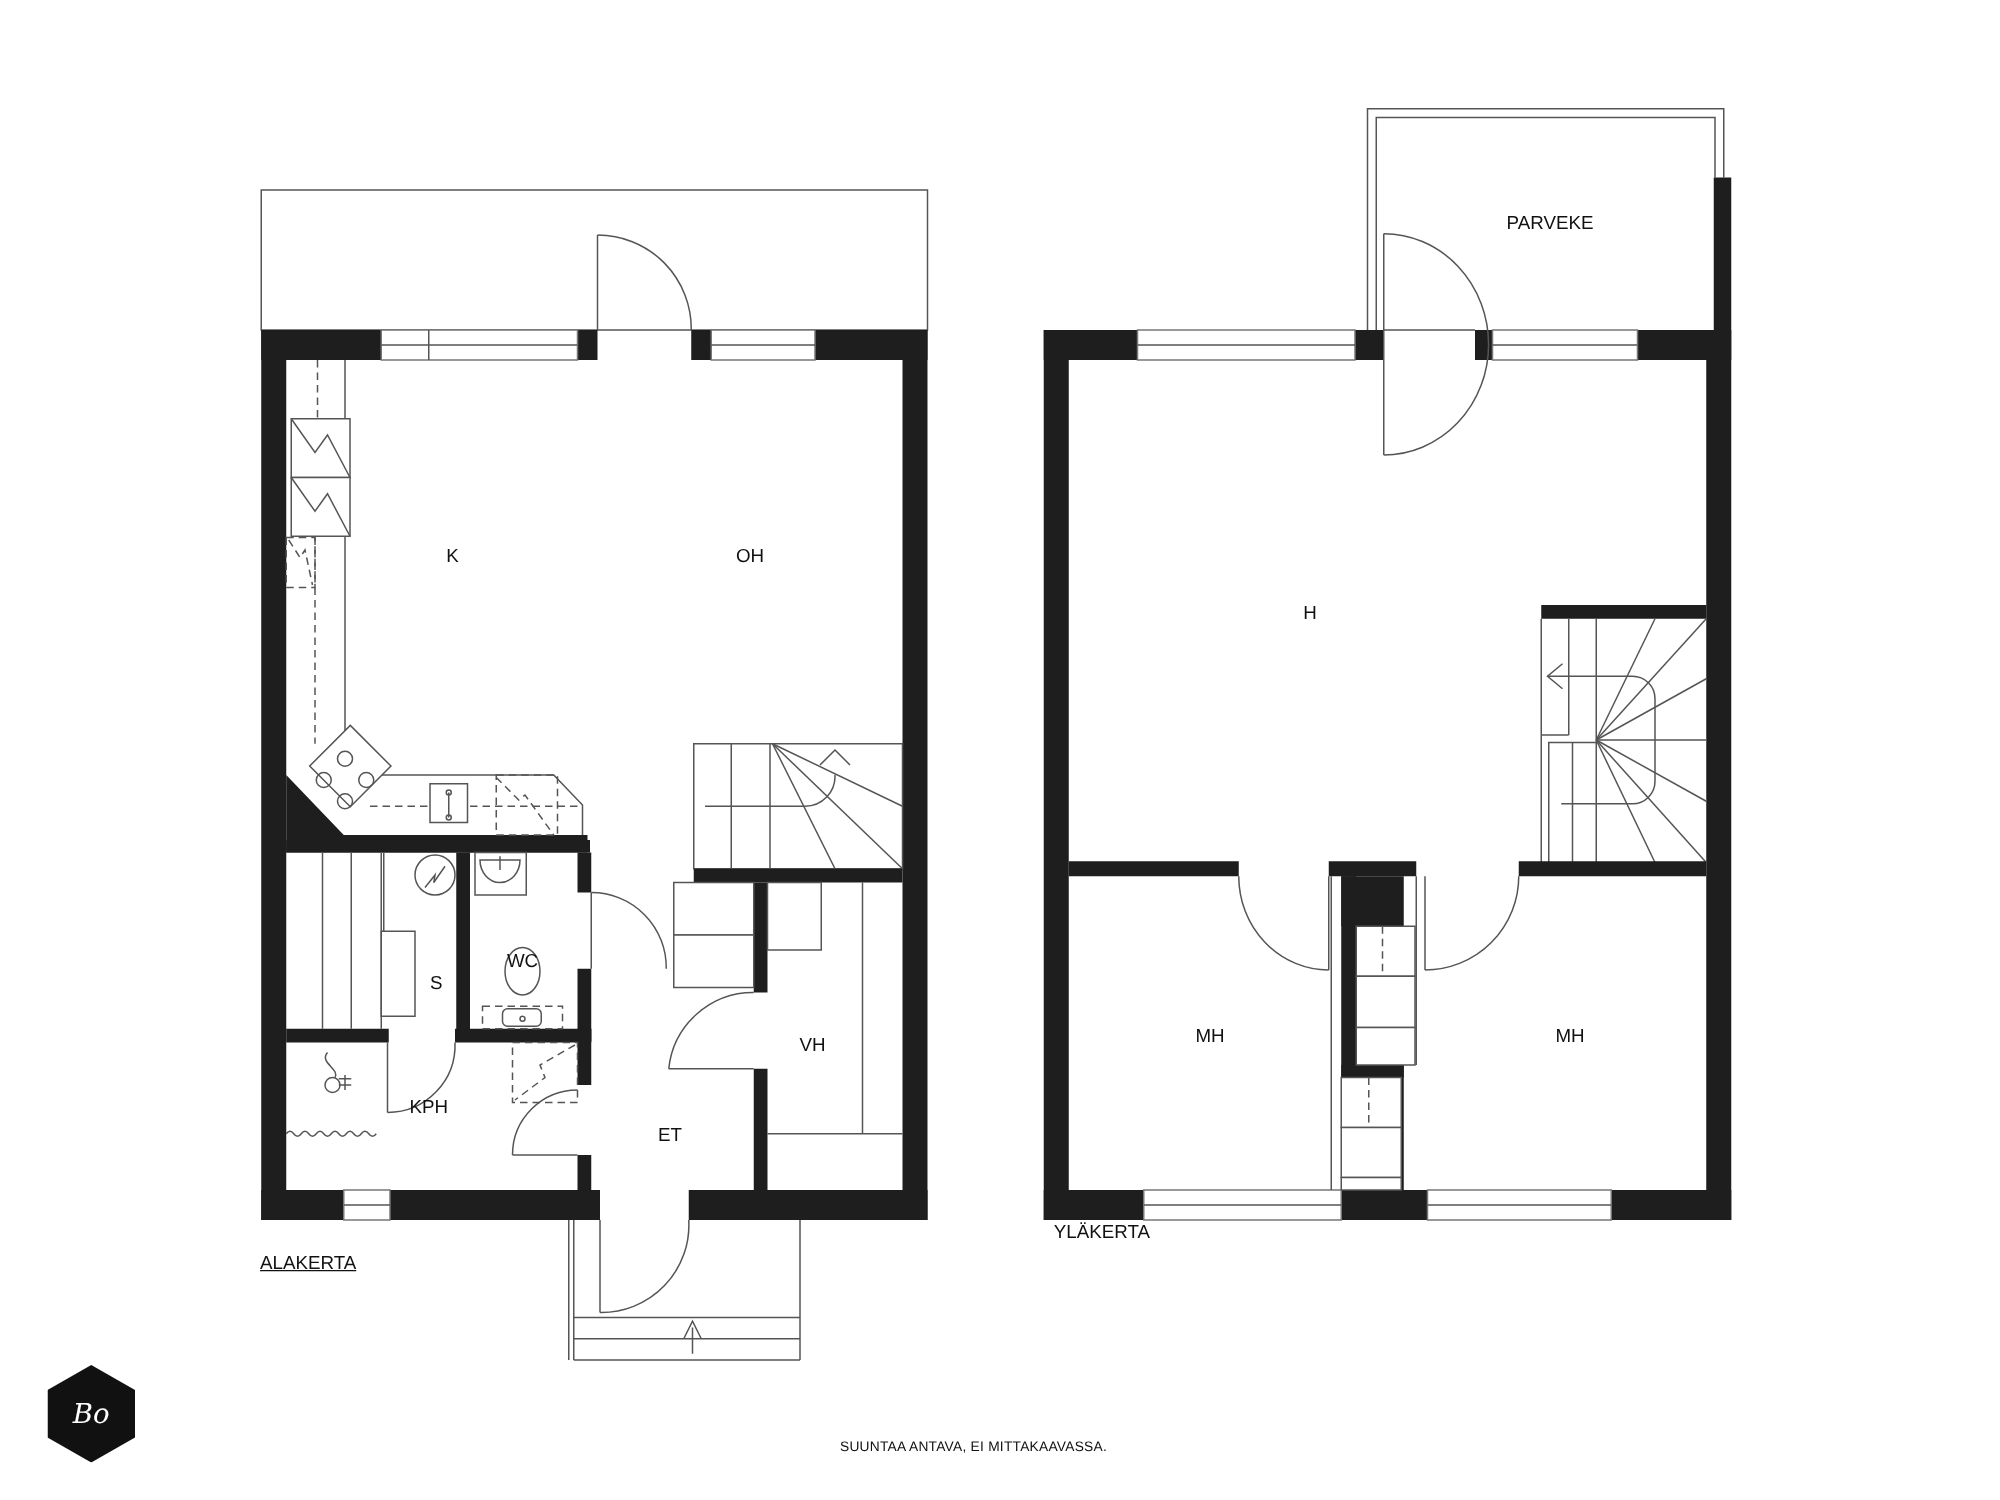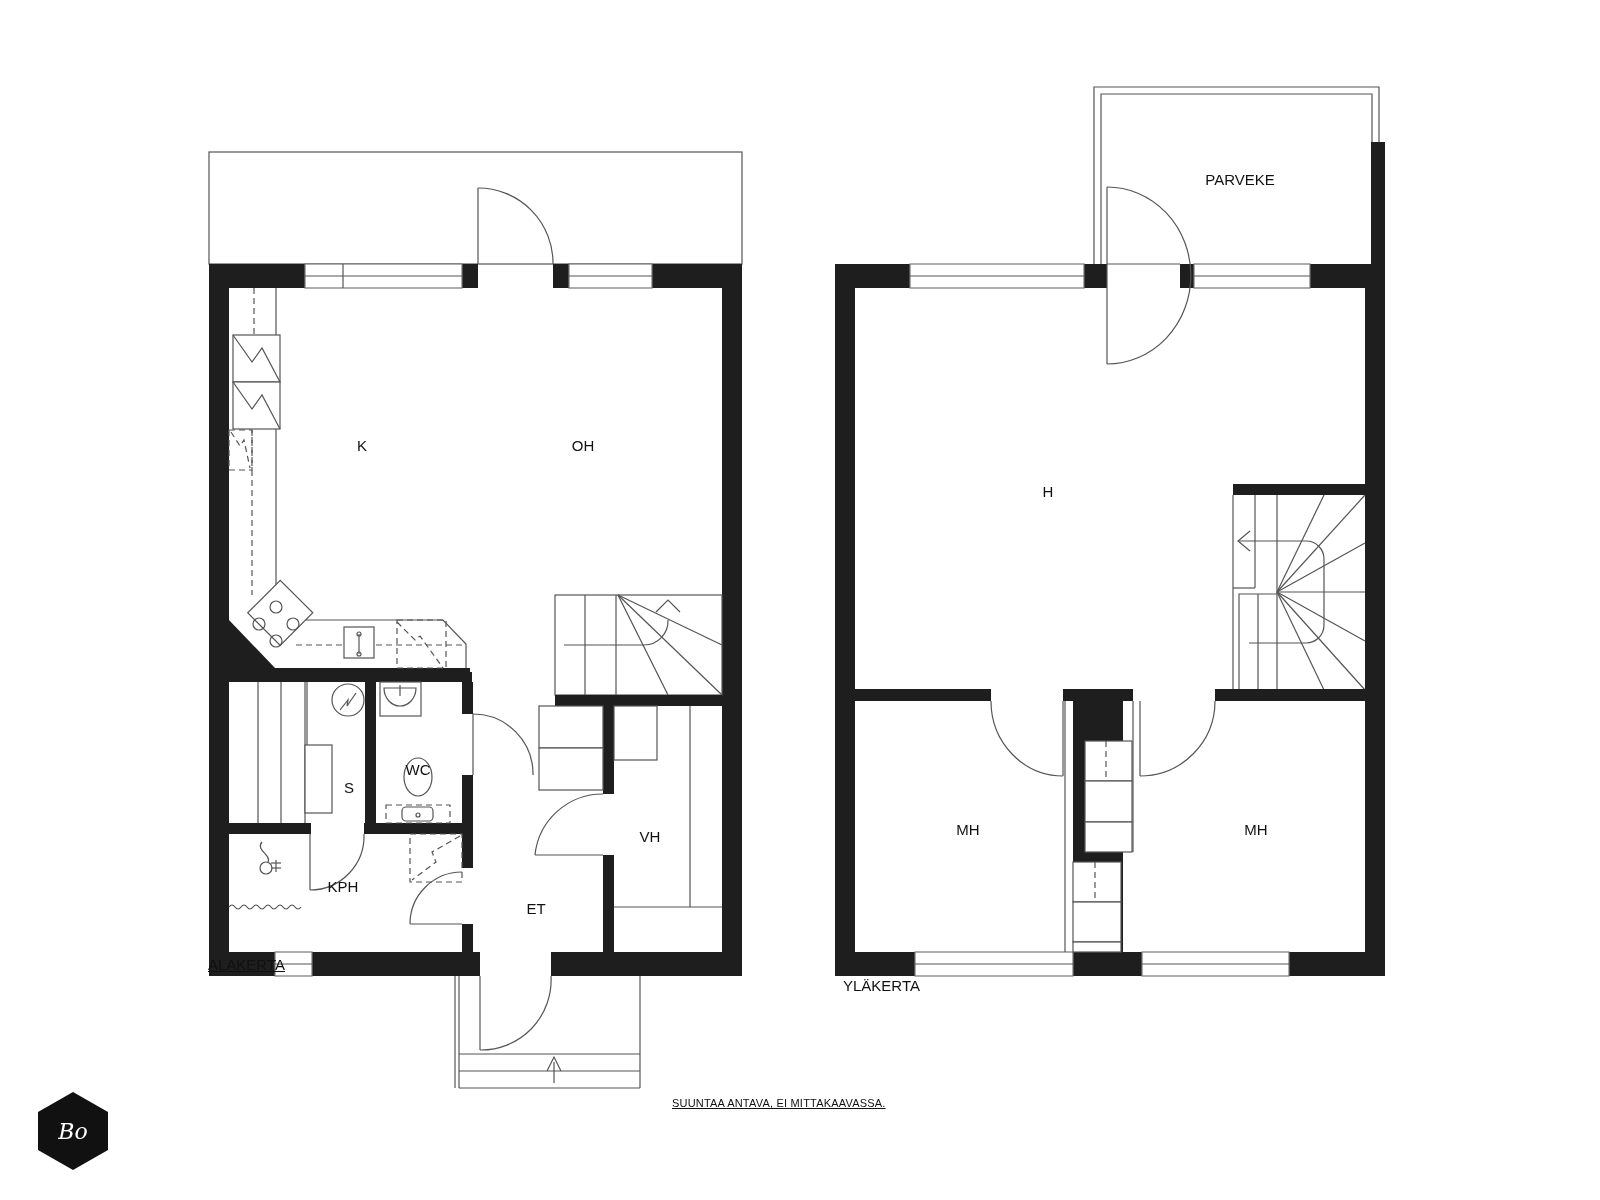--- a/index.html
+++ b/index.html
@@ -267,35 +267,35 @@
     <g>
       <line class="ln" x1="1063" y1="701" x2="1063" y2="776"></line>
       <path class="ln" d="M991 701 A 72 75 0 0 0 1063 776"></path>
       <line class="ln" x1="1140" y1="701" x2="1140" y2="776"></line>
       <path class="ln" d="M1215 701 A 75 75 0 0 1 1140 776"></path>
     </g>
   </g>
 </svg>
 
 <div class="lbl" style="left:362px;top:445px;">K</div>
-<div class="lbl" style="left:583px;top:445px;">OH</div>
+<div class="lbl" style="left:600px;top:445px;">OH</div>
 <div class="lbl" style="left:418px;top:741px;margin-top:28px;">WC</div>
 <div class="lbl" style="left:349px;top:787px;">S</div>
 <div class="lbl" style="left:343px;top:886px;">KPH</div>
 <div class="lbl" style="left:536px;top:908px;">ET</div>
 <div class="lbl" style="left:650px;top:836px;">VH</div>
 
 <div class="lbl" style="left:1240px;top:179px;">PARVEKE</div>
 <div class="lbl" style="left:1048px;top:491px;">H</div>
 <div class="lbl" style="left:968px;top:829px;">MH</div>
 <div class="lbl" style="left:1256px;top:829px;">MH</div>
 
-<div class="cap" style="left:208px;top:956px;text-decoration:underline;">ALAKERTA</div>
+<div class="cap" style="left:208px;top:1002px;text-decoration:underline;">ALAKERTA</div>
 <div class="cap" style="left:843px;top:977px;">YLÄKERTA</div>
 
-<div class="note" style="left:672px;top:1097px;text-decoration:underline;">SUUNTAA ANTAVA, EI MITTAKAAVASSA.</div>
+<div class="note" style="left:672px;top:1152px;">SUUNTAA ANTAVA, EI MITTAKAAVASSA.</div>
 
 <div class="logo">
   <svg width="70" height="78" viewBox="0 0 70 78">
     <polygon points="35,0 70,20 70,58 35,78 0,58 0,20" fill="#111"></polygon>
   </svg>
   <div class="logo-txt">Bo</div>
 </div>
 
 </body></html>

